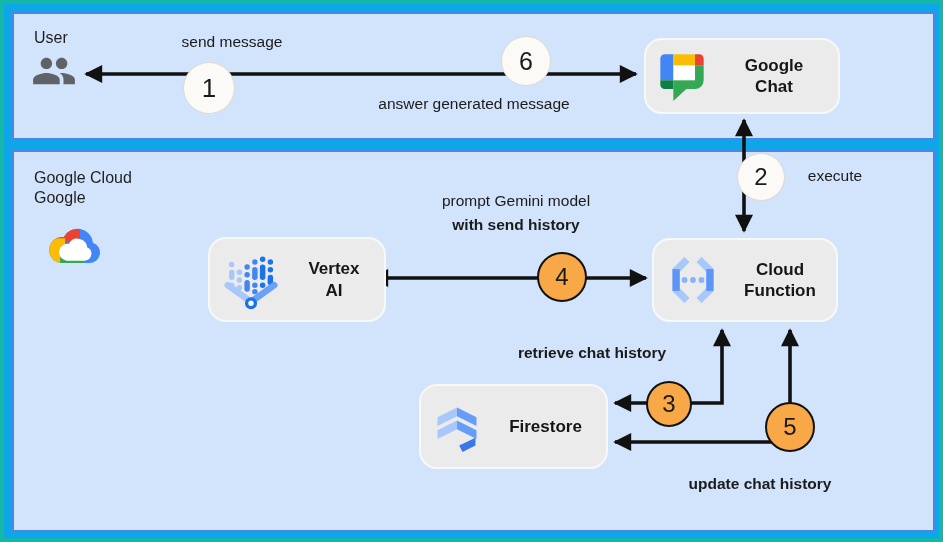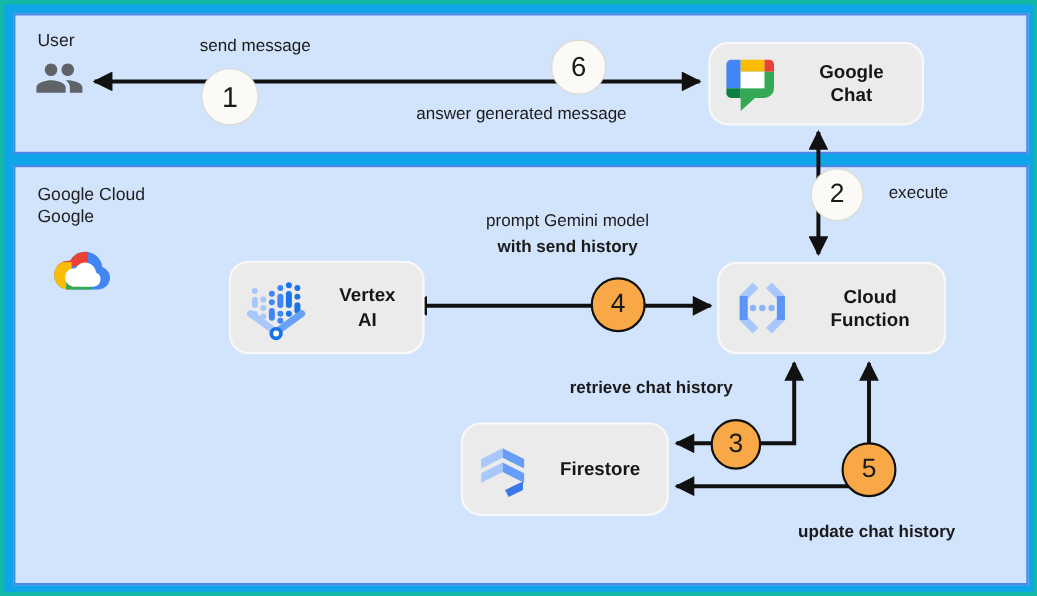--- a/index.html
+++ b/index.html
@@ -125,21 +125,21 @@
         <path d="M42,28 L24,41" stroke="#69a1f6" stroke-width="5" stroke-linecap="round" fill="none"></path>
         <circle cx="24" cy="42" r="3.4" fill="#ffffff" stroke="#1a73e8" stroke-width="2.6"></circle>
       </svg>
     </span>
     <div class="node-label">
       <span>Vertex</span><br>
       <span>AI</span>
     </div>
   </div>
 
-  <div class="node" style="left:648px;top:234px;width:208px;height:84px;">
+  <div class="node" style="left:648px;top:234px;width:186px;height:84px;">
     <span class="icon">
       <svg width="58" height="58" viewBox="0 0 48 48">
         <path d="M19,7 L10,16 V32 L19,41" stroke="#a8c7fa" stroke-width="6" fill="none"></path>
         <path d="M10,15 V33" stroke="#5e94f5" stroke-width="6" fill="none"></path>
         <path d="M29,7 L38,16 V32 L29,41" stroke="#a8c7fa" stroke-width="6" fill="none"></path>
         <path d="M38,15 V33" stroke="#5e94f5" stroke-width="6" fill="none"></path>
         <circle cx="17" cy="24" r="2.4" fill="#8ab4f8"></circle>
         <circle cx="24" cy="24" r="2.4" fill="#8ab4f8"></circle>
         <circle cx="31" cy="24" r="2.4" fill="#8ab4f8"></circle>
       </svg>
@@ -162,21 +162,21 @@
     </span>
     <div class="node-label">Firestore</div>
   </div>
 
   <div class="lbl" style="left:228px;top:29px;">send message</div>
   <div class="lbl" style="left:470px;top:91px;">answer generated message</div>
   <div class="lbl" style="left:831px;top:163px;text-align:center;">execute</div>
   <div class="lbl" style="left:512px;top:188px;">prompt Gemini model</div>
   <div class="lbl bold" style="left:512px;top:212px;">with send history</div>
   <div class="lbl bold" style="left:588px;top:340px;">retrieve chat history</div>
-  <div class="lbl bold" style="left:793px;top:471px;">update chat history</div>
+  <div class="lbl bold" style="left:756px;top:471px;">update chat history</div>
 
   <div class="step step-neutral" style="left:205px;top:84px;width:52px;height:52px;font-size:26px;">1</div>
   <div class="step step-neutral" style="left:522px;top:57px;width:50px;height:50px;font-size:25px;">6</div>
   <div class="step step-neutral" style="left:757px;top:173px;width:48px;height:48px;">2</div>
   <div class="step step-orange" style="left:558px;top:273px;width:50px;height:50px;">4</div>
   <div class="step step-orange" style="left:665px;top:400px;width:46px;height:46px;">3</div>
   <div class="step step-orange" style="left:786px;top:423px;width:50px;height:50px;">5</div>
 
 </div>
 

